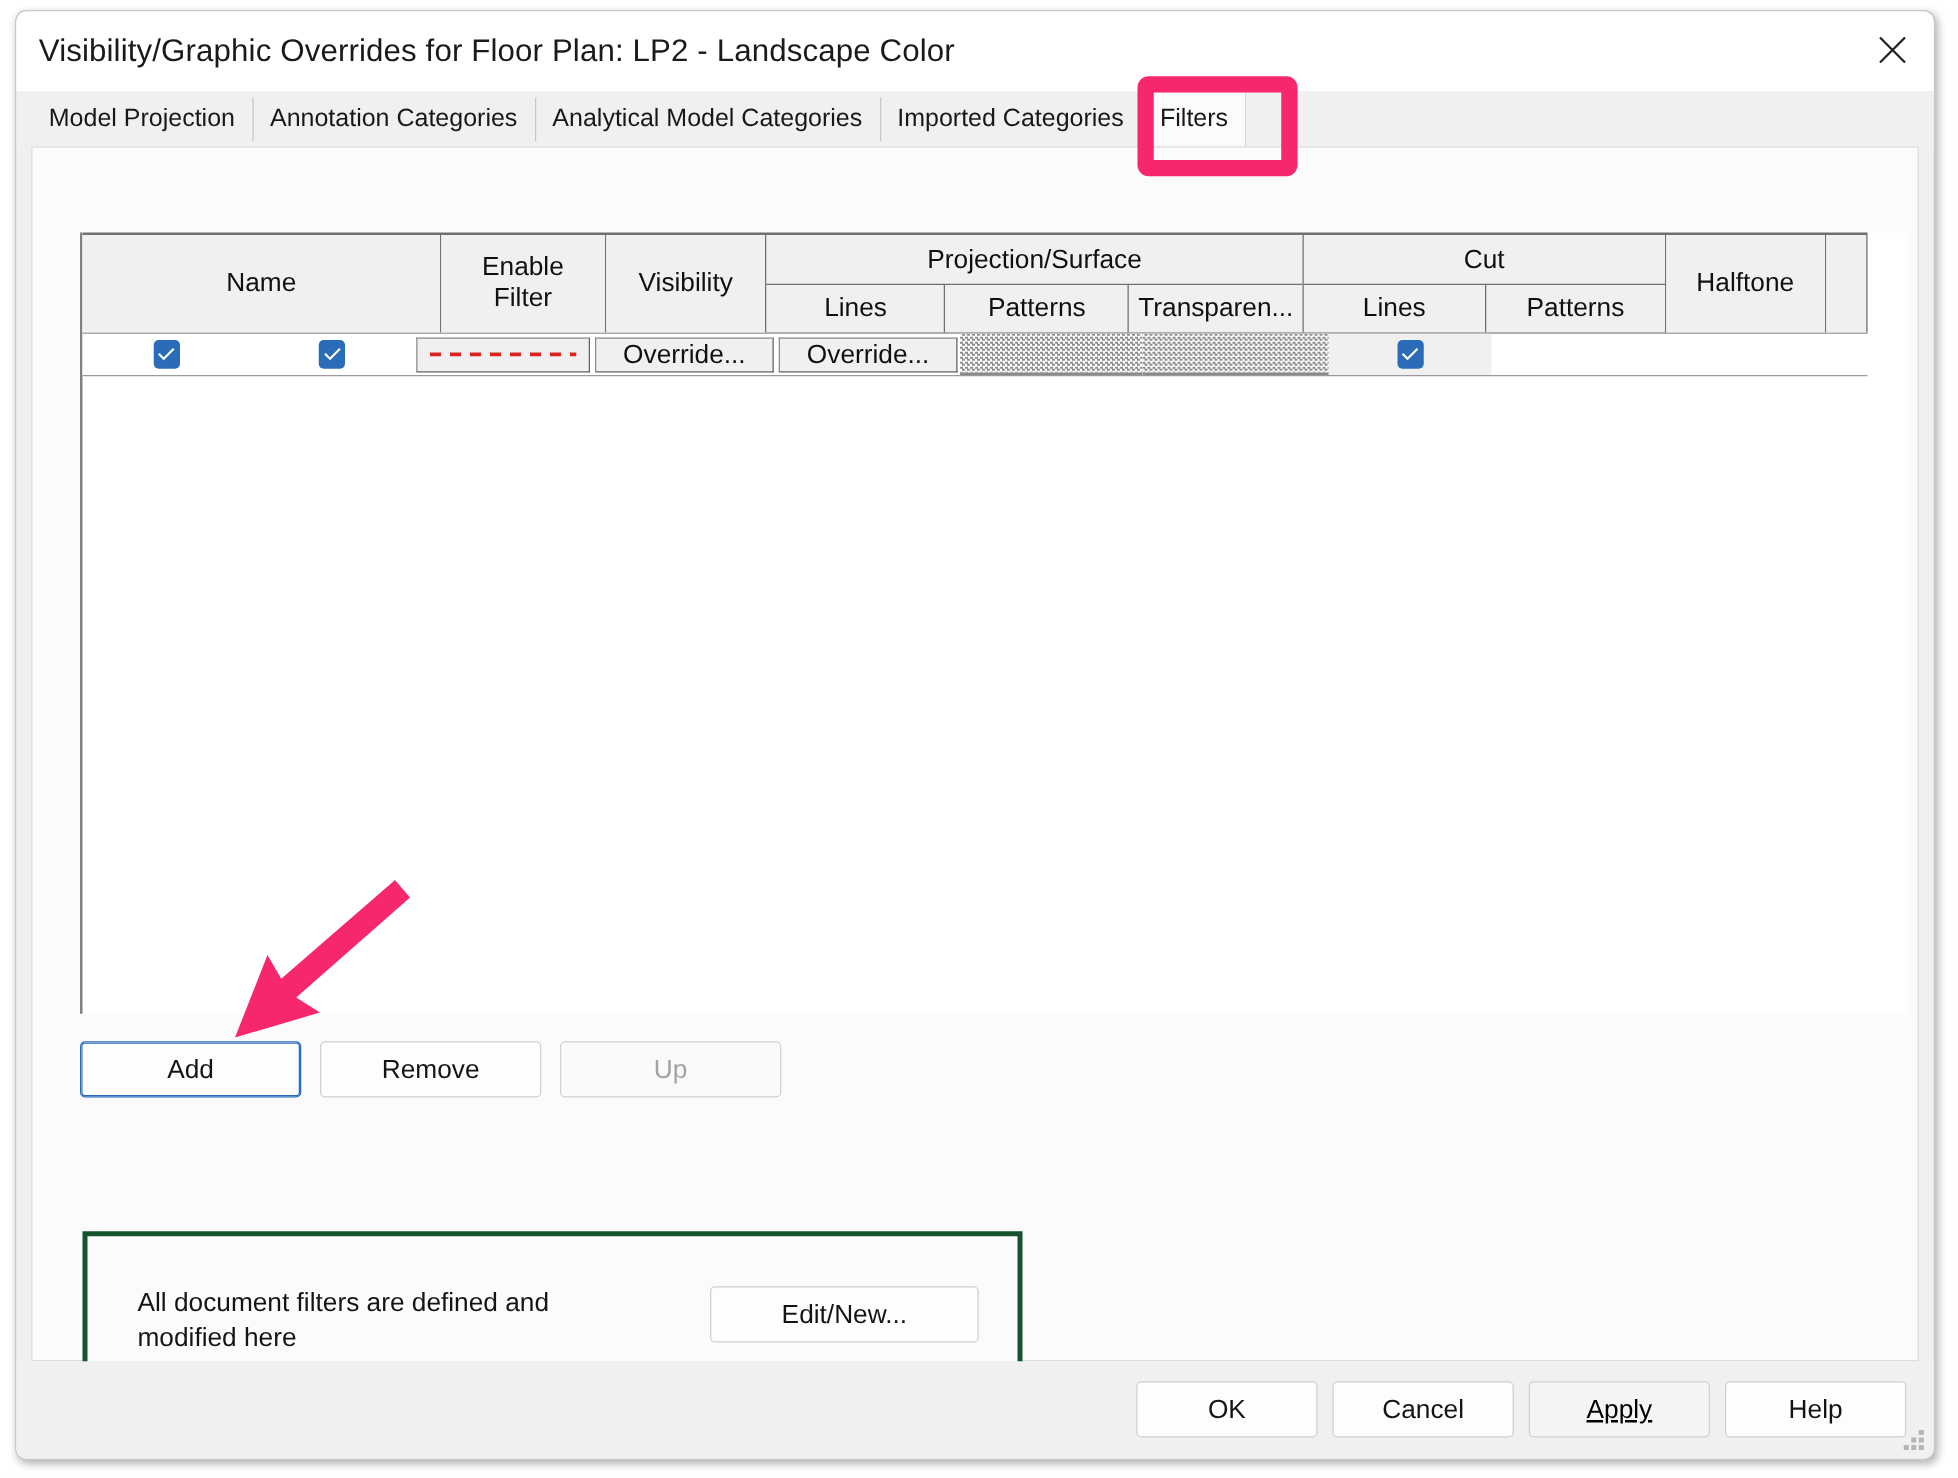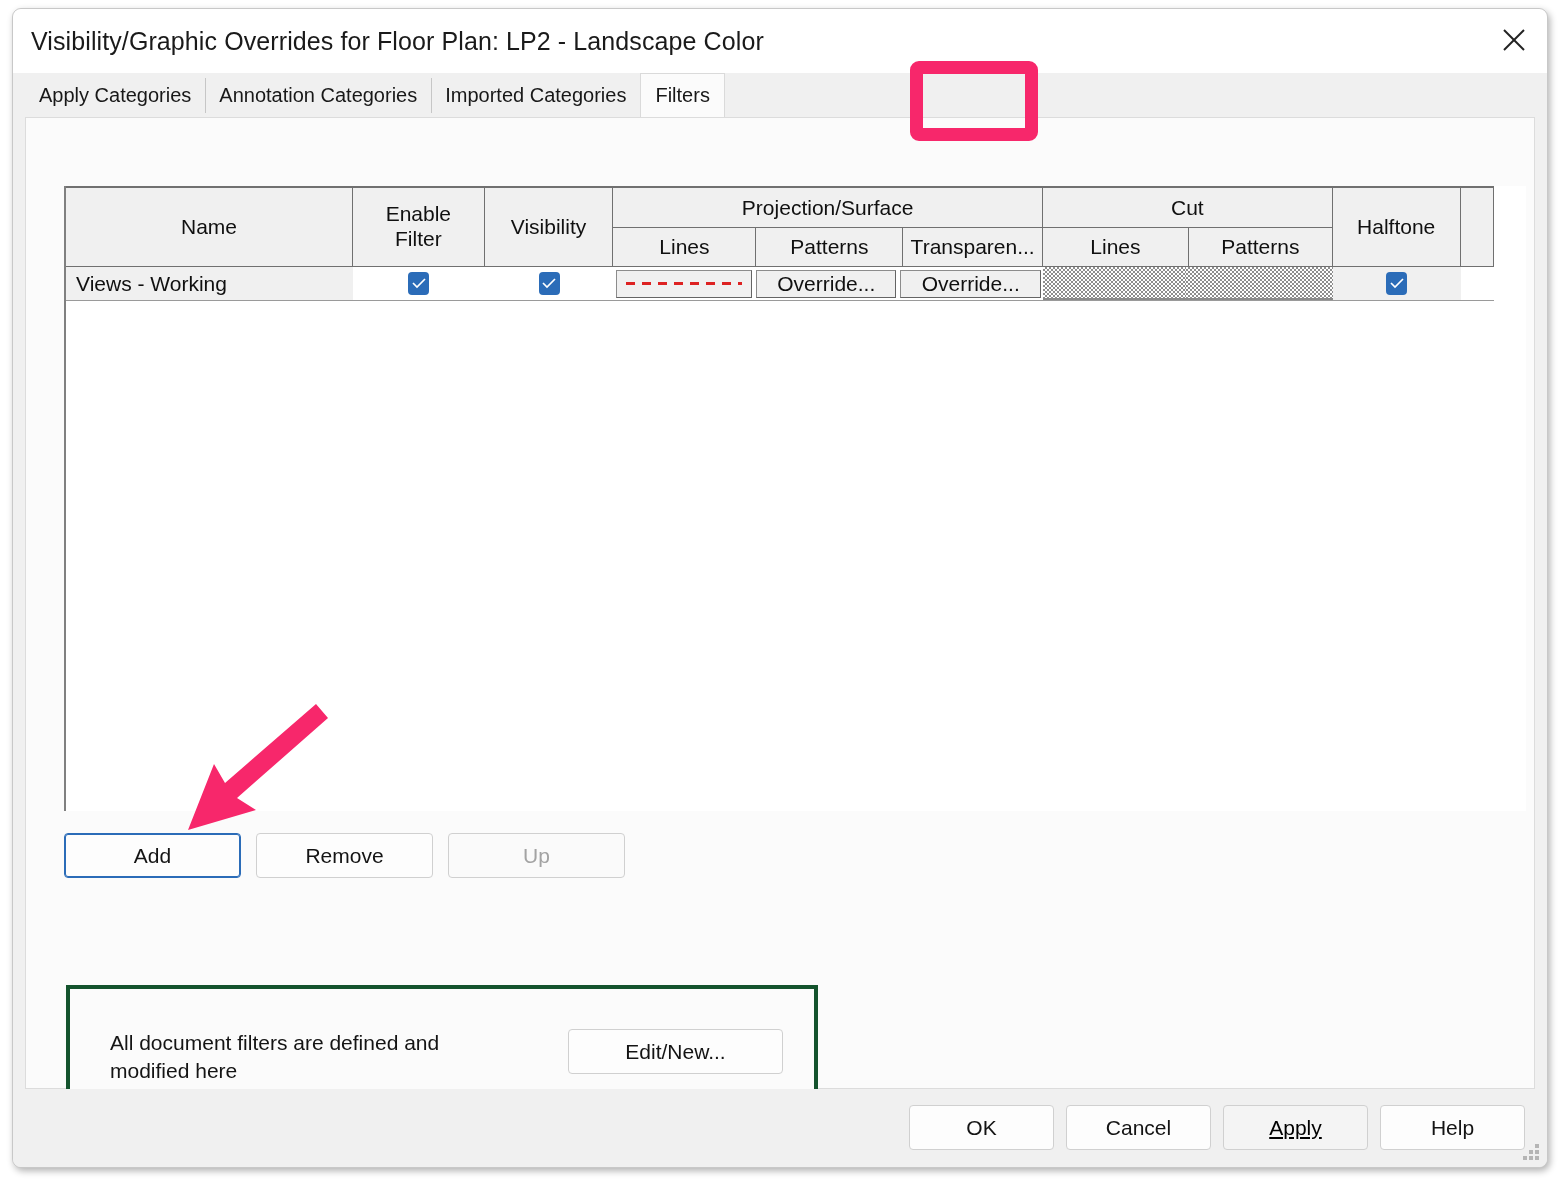--- a/index.html
+++ b/index.html
@@ -414,24 +414,27 @@
         <svg width="26" height="26" viewBox="0 0 26 26" aria-hidden="true">
           <line x1="3" y1="3" x2="23" y2="23" stroke="#222" stroke-width="1.9"></line>
           <line x1="23" y1="3" x2="3" y2="23" stroke="#222" stroke-width="1.9"></line>
         </svg>
       </div>
     </div>
 
     <div class="tabstrip">
       <div class="tabs">
         <div class="tab">
-          <span>Apply Categories</span>
+          <span>Model Projection</span>
         </div>
         <div class="tab">
           <span>Annotation Categories</span>
+        </div>
+        <div class="tab">
+          <span>Analytical Model Categories</span>
         </div>
         <div class="tab">
           <span>Imported Categories</span>
         </div>
         <div class="tab selected">
           <span>Filters</span>
         </div>
       </div>
     </div>
 
@@ -476,23 +479,20 @@
                 </div>
               </div>
             </div>
             <div class="hcell" style="width:130px;">
               <span>Halftone</span>
             </div>
             <div class="hcell" style="width:34px;"></div>
           </div>
 
           <div class="trow">
-            <div class="tcell namecell" style="width:292px;">
-              <span>Views - Working</span>
-            </div>
             <div class="tcell" style="width:134px;">
               <span class="checkbox">
                 <svg width="14" height="11" viewBox="0 0 14 11" aria-hidden="true">
                   <polyline points="1,5 5,9 13,1" fill="none" stroke="#ffffff" stroke-width="1.7"></polyline>
                 </svg>
               </span>
             </div>
             <div class="tcell" style="width:131px;">
               <span class="checkbox">
                 <svg width="14" height="11" viewBox="0 0 14 11" aria-hidden="true">

